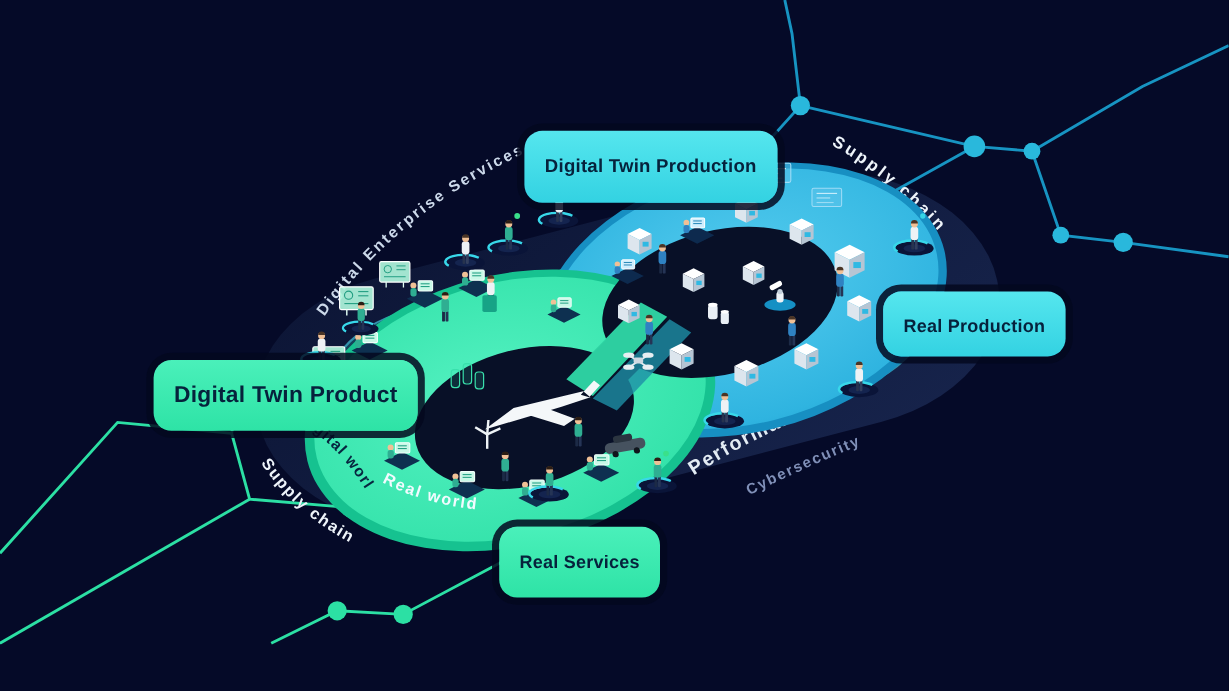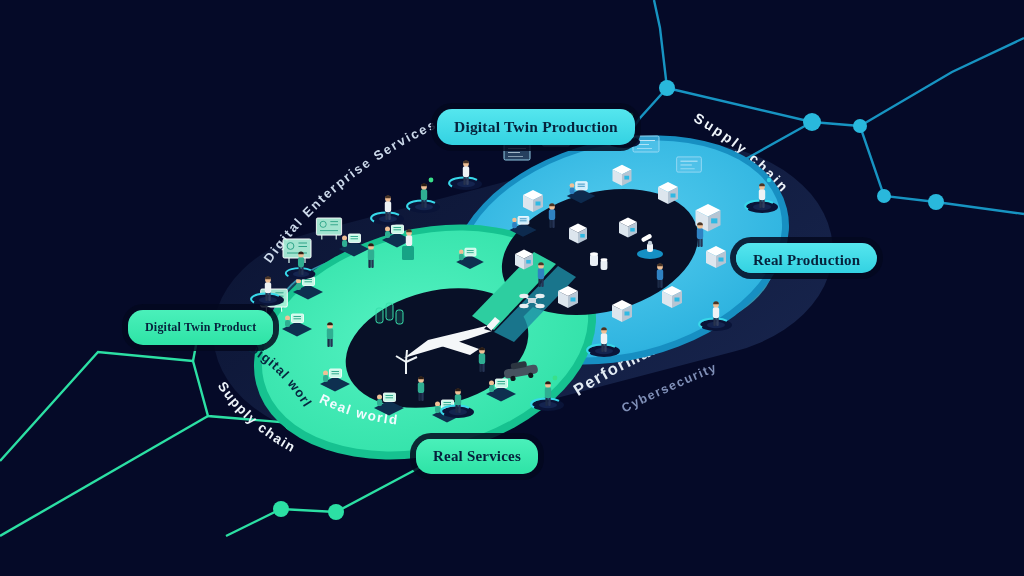--- a/index.html
+++ b/index.html
@@ -1,21 +1,21 @@
 <!DOCTYPE html>
 <html><head>
 <meta charset="utf-8">
 <style>
   html,body{margin:0;padding:0;background:#02051a;}
   #stage{position:relative;width:1024px;height:576px;overflow:hidden;
          background:#050a28;font-family:"Liberation Sans",sans-serif;}
   #stage svg{position:absolute;left:0;top:0;}
-  .pill{position:absolute;height:28px;line-height:28px;padding:4px 17px;border-radius:15px;
+  .pill{position:absolute;height:28px;line-height:28px;padding:16px 17px;border-radius:15px;
         font-size:15.5px;font-weight:bold;color:#06223c;letter-spacing:.2px;white-space:nowrap;
-        box-shadow:0 0 0 6px rgba(4,8,31,.85);font-family:Liberation Serif, serif;}
+        box-shadow:0 0 0 6px rgba(4,8,31,.85);}
   .pill.cyan{background:linear-gradient(180deg,#55e6ee 0%,#33d2e2 100%);}
   .pill.green{background:linear-gradient(180deg,#4af0ba 0%,#2ee3a6 100%);}
   .ringtext{font-weight:600;}
 </style>
 </head>
 <body>
 
 <div id="stage">
 <svg width="1024" height="576" viewBox="0 0 1024 576">
   <defs>
@@ -324,15 +324,15 @@
         </g>
     <g transform="translate(301,274)">
           <use href="#plat" transform="scale(0.9)"></use>
           <use href="#prs-t" transform="translate(0,1) scale(0.95)"></use>
         </g>
   </g>
 </svg>
 
 <div class="pill cyan" style="left:437px;top:109px;">Digital Twin Production</div>
 <div class="pill cyan" style="left:736px;top:243px;height:22px;line-height:27px;font-size:15px;">Real Production</div>
-<div class="pill green" style="left:128px;top:310px;height:27px;line-height:27px;font-size:12px;text-align:center;">Digital Twin Product</div>
+<div class="pill green" style="left:128px;top:300px;height:27px;line-height:27px;font-size:19px;text-align:center;">Digital Twin Product</div>
 <div class="pill green" style="left:416px;top:439px;height:27px;line-height:27px;font-size:15px;">Real Services</div>
 </div>
 
 </body></html>

